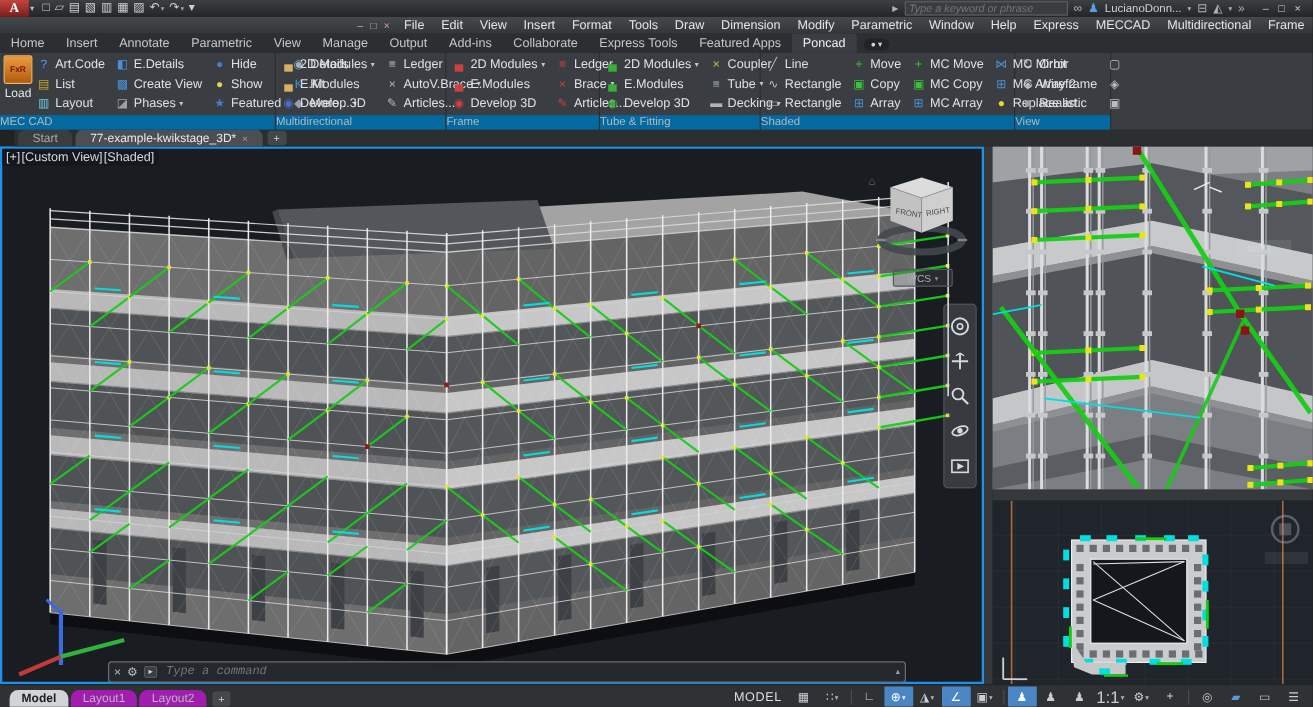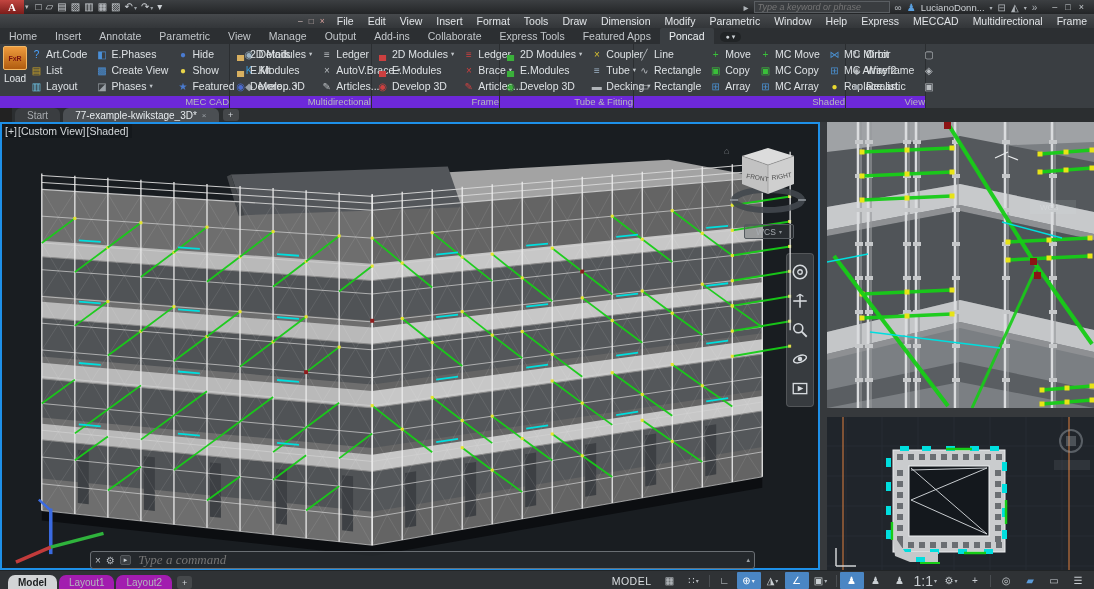--- a/index.html
+++ b/index.html
@@ -38,21 +38,21 @@
   .panel{display:flex;flex-direction:column;border-right:1px solid #2b2e31;box-sizing:border-box}
   .panel-body{display:flex;flex:1;padding:2px 3px 0 3px}
   .bigbtn{width:32px;display:flex;flex-direction:column;align-items:center;justify-content:flex-start;margin-right:2px}
   .bigbtn .big-ic{width:22px;height:22px;background:linear-gradient(#ef9b3d,#b05c10);border:1px solid #f2b765;
     border-radius:2px;display:flex;align-items:center;justify-content:center;color:#7c1410;font-weight:bold;font-size:7px}
   .bigbtn .big-lbl{font-size:10px;color:#e2e6e9;margin-top:3px}
   .rcol{display:flex;flex-direction:column;padding-right:6px}
   .rbtn{display:flex;align-items:center;height:16px;font-size:10.5px;color:#dde1e4;white-space:nowrap;padding:0 1px}
   .rbtn .ic{width:13px;text-align:center;font-size:10px;margin-right:3px;line-height:13px}
   .rbtn .arr{font-size:6.5px;color:#c2c7cb;margin-left:3px}
-  .panel-title{margin-top:auto;height:12px;line-height:12px;text-align:right;font-size:9.5px;color:#b5b9bd;background:#6d28d9}
+  .panel-title{margin-top:auto;height:12px;line-height:12px;text-align:left;font-size:9.5px;color:#b5b9bd;background:#0369a1}
   .panel-fill{flex:1}
   
   .dtabs{position:absolute;left:12px;top:108px;width:1094px;height:14px;background:#2b2e30;display:flex;align-items:flex-end;z-index:26}
   .dtab{height:14px;display:flex;align-items:center;gap:5px;padding:0 12px;font-size:10px;
     background:#3a3d40;color:#a7abaf;border-radius:6px 6px 0 0;margin-left:3px}
   .dtab.active{background:#4b4f53;color:#e6eaed}
   .dtab .x{font-size:8px;color:#9aa0a5}
   .dtab-add{width:16px;height:12px;background:#44474a;border-radius:3px;color:#cfd3d7;font-size:9px;
     display:flex;align-items:center;justify-content:center;margin-left:4px;margin-bottom:1px}
   
@@ -70,22 +70,22 @@
     background:rgba(70,74,78,.35);border-radius:2px;color:#a6abb0;font-size:8.5px;display:flex;
     align-items:center;justify-content:center;gap:3px}
   .wcs-pill .arr{font-size:6px;color:#8a9094}
   .navbar{position:absolute;left:786px;top:253px;width:26px;height:146px;z-index:15;border-radius:4px;
     background:rgba(175,180,185,.20);border:1px solid rgba(255,255,255,.14);display:flex;flex-direction:column;
     align-items:center;justify-content:space-around;padding:3px 0}
   .cmdbar{position:absolute;left:90px;top:551px;width:655px;height:16px;z-index:16;display:flex;align-items:center;
     background:rgba(38,42,46,.88);border:1px solid #6a6f74;border-radius:3px;padding:0 4px;gap:5px}
   .cmdbar .cmd-ic{font-size:10px;color:#b9bec3}
   .cmdbar .badge{background:#3a3e42;border:1px solid #55595d;border-radius:2px;font-size:7px;color:#cfd4d8;padding:0 3px}
-  .cmd-input{flex:1;background:transparent;border:none;outline:none;font-style:italic;font-size:13px;
-    color:#9aa0a5;font-family:Liberation Serif, serif}
+  .cmd-input{flex:1;background:transparent;border:none;outline:none;font-style:italic;font-size:10px;
+    color:#9aa0a5;font-family:Liberation Mono, monospace}
   .cmd-up{font-size:7px;color:#9aa0a5}
   
   .statusbar{position:absolute;left:0;top:570px;width:1094px;height:19px;background:#2f3235;
     border-top:1px solid #212426;display:flex;align-items:center;z-index:30;font-size:10px}
   .ltabs{display:flex;align-items:flex-end;height:19px;margin-left:8px}
   .ltab{height:15px;display:flex;align-items:center;padding:0 10px;font-size:10px;background:#a21caf;
     color:#b3b8bc;border-radius:7px 7px 0 0;margin-right:2px;margin-top:2px}
   .ltab.active{background:#d2d4d6;color:#1c1e20;font-weight:bold}
   .ltab-add{width:15px;height:13px;background:#45484b;border-radius:3px;color:#cfd3d7;display:flex;
     align-items:center;justify-content:center;font-size:9px;margin-left:3px;margin-bottom:1px}
@@ -193,21 +193,21 @@
             <span class="lbl">List</span>
           </div>
           <div class="rbtn">
             <span class="ic" style="color: rgb(110, 198, 232);">▥</span>
             <span class="lbl">Layout</span>
           </div>
         </div>
         <div class="rcol">
           <div class="rbtn">
             <span class="ic" style="color: rgb(74, 144, 216);">◧</span>
-            <span class="lbl">E.Phases</span>
+            <span class="lbl">E.Details</span>
           </div>
           <div class="rbtn">
             <span class="ic" style="color: rgb(74, 144, 216);">▩</span>
             <span class="lbl">Create View</span>
           </div>
           <div class="rbtn">
             <span class="ic" style="color: rgb(154, 160, 166);">◪</span>
             <span class="lbl">Phases</span>
             <span class="arr">▾</span>
           </div>

